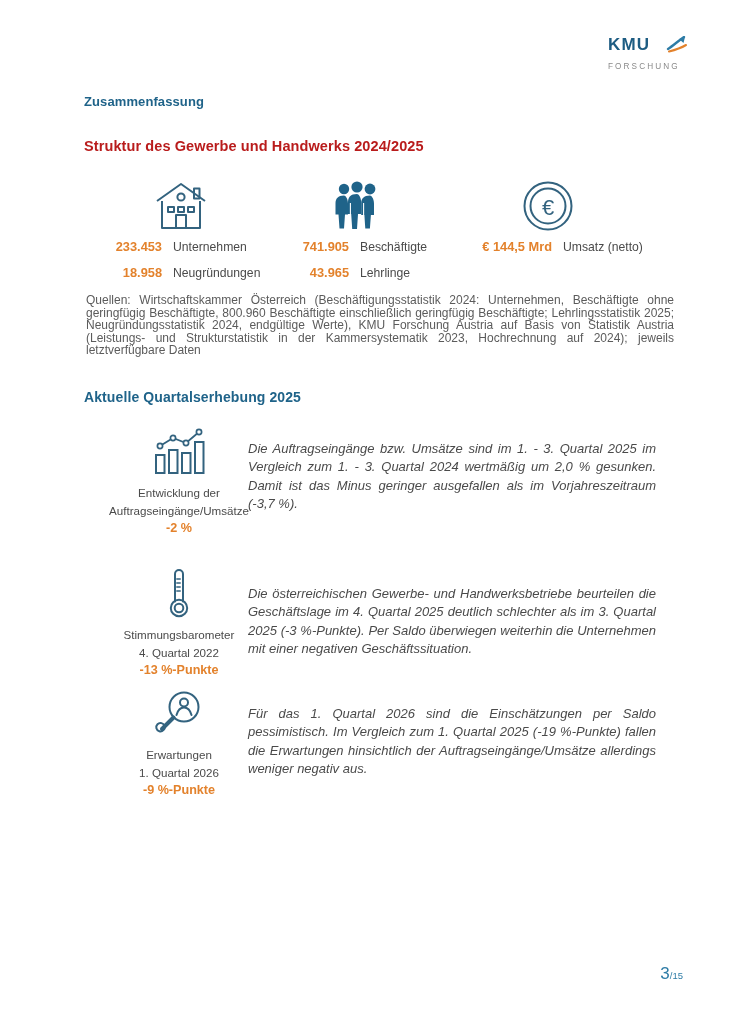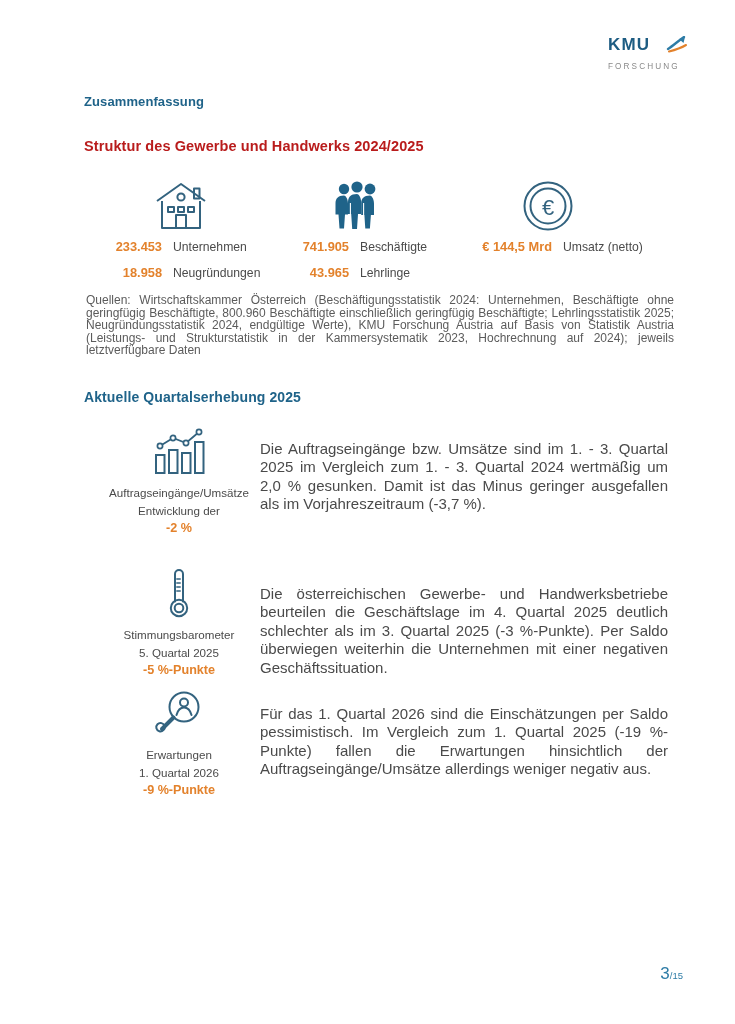--- a/index.html
+++ b/index.html
@@ -177,26 +177,27 @@
     color: #4a4a4a;
   }
   .q-value {
     margin-top: 2px;
     font-size: 12.6px;
     font-weight: bold;
     color: #e3822c;
   }
   .q-text {
     position: absolute;
-    left: 176px;
+    left: 164px;
     width: 408px;
-    font-size: 15px;
+    font-size: 13px;
     line-height: 18.4px;
     color: #4a4a4a;
     text-align: justify;
+    font-style: italic;
   }
   .q1 .q-text { top: 16px; }
   .q2 .q-text { top: 19px; }
   .q3 .q-text { top: 19px; }
 
   
   .pagenum {
     position: absolute;
     right: 52px;
     bottom: 40px;
@@ -326,22 +327,22 @@
           </g>
           <g fill="#ffffff" stroke="#33637f" stroke-width="1.7">
             <circle cx="8" cy="19" r="2.6"></circle>
             <circle cx="21" cy="11" r="2.6"></circle>
             <circle cx="34" cy="16" r="2.6"></circle>
             <circle cx="47" cy="5" r="2.6"></circle>
           </g>
         </svg>
       </div>
       <div class="q-caption">
+        <div>Entwicklung der</div>
         <div>Auftragseingänge/Umsätze</div>
-        <div>Entwicklung der</div>
       </div>
       <div class="q-value">-2 %</div>
     </div>
     <div class="q-text">Die Auftragseingänge bzw. Umsätze sind im 1. - 3. Quartal 2025 im Vergleich zum 1. - 3. Quartal 2024 wertmäßig um 2,0 % gesunken. Damit ist das Minus geringer ausgefallen als im Vorjahreszeitraum (-3,7 %).</div>
   </div>
 
   <div class="qblock q2">
     <div class="q-left">
       <div class="q-icon">
         <svg width="34" height="54" viewBox="0 0 34 54">
@@ -351,23 +352,23 @@
             <circle cx="17" cy="42" r="4.3"></circle>
             <path d="M14.8 13 L18.2 13" stroke-width="1.5"></path>
             <path d="M14.8 17 L18.2 17" stroke-width="1.5"></path>
             <path d="M14.8 21 L18.2 21" stroke-width="1.5"></path>
             <path d="M14.8 25 L18.2 25" stroke-width="1.5"></path>
           </g>
         </svg>
       </div>
       <div class="q-caption">
         <div>Stimmungsbarometer</div>
-        <div>5. Quartal 2025</div>
-      </div>
-      <div class="q-value">-5 %-Punkte</div>
+        <div>4. Quartal 2022</div>
+      </div>
+      <div class="q-value">-13 %-Punkte</div>
     </div>
     <div class="q-text">Die österreichischen Gewerbe- und Handwerksbetriebe beurteilen die Geschäftslage im 4. Quartal 2025 deutlich schlechter als im 3. Quartal 2025 (-3 %-Punkte). Per Saldo überwiegen weiterhin die Unternehmen mit einer negativen Geschäftssituation.</div>
   </div>
 
   <div class="qblock q3">
     <div class="q-left">
       <div class="q-icon">
         <svg width="50" height="50" viewBox="0 0 50 50">
           <g stroke="#33637f" stroke-width="2" fill="none" stroke-linecap="round">
             <circle cx="30" cy="19" r="14.5"></circle>

